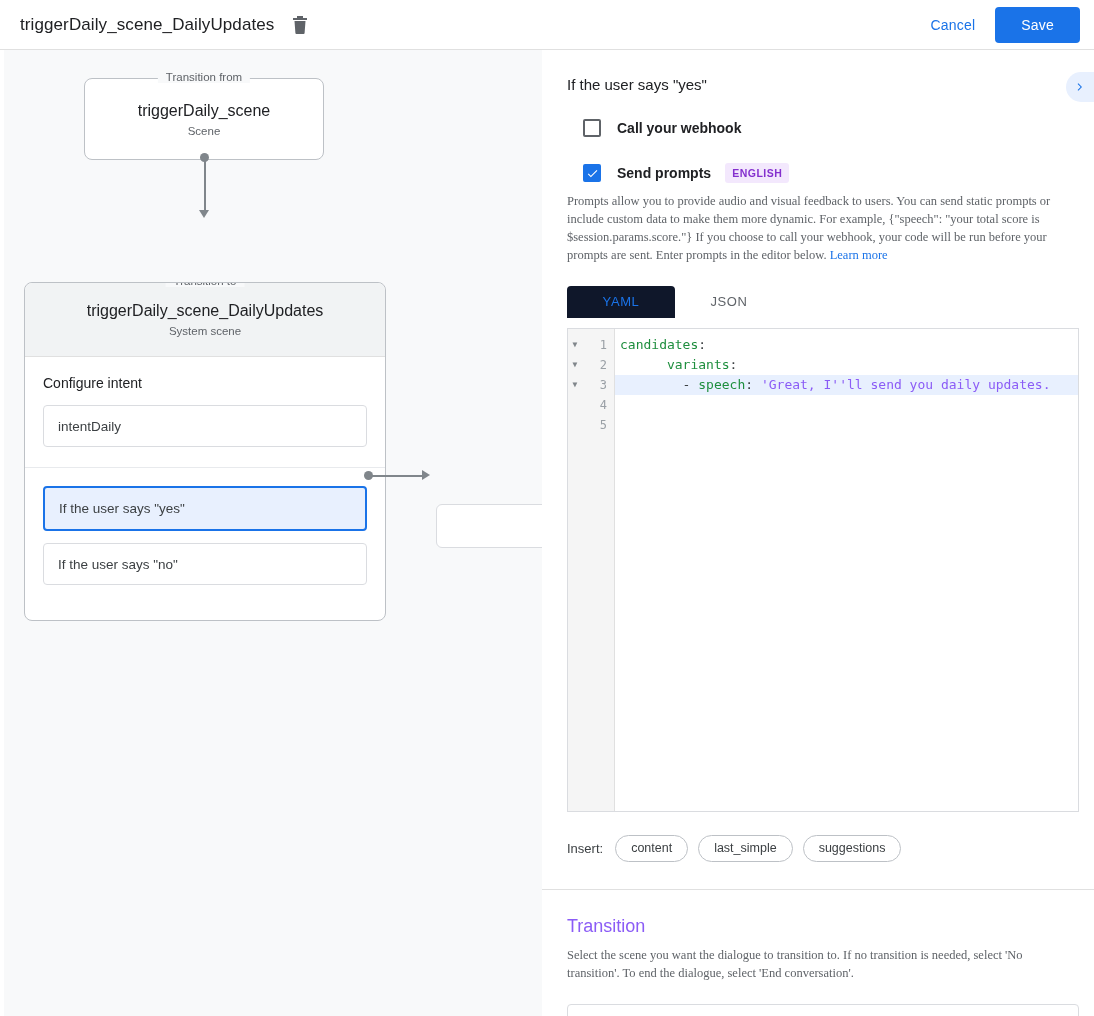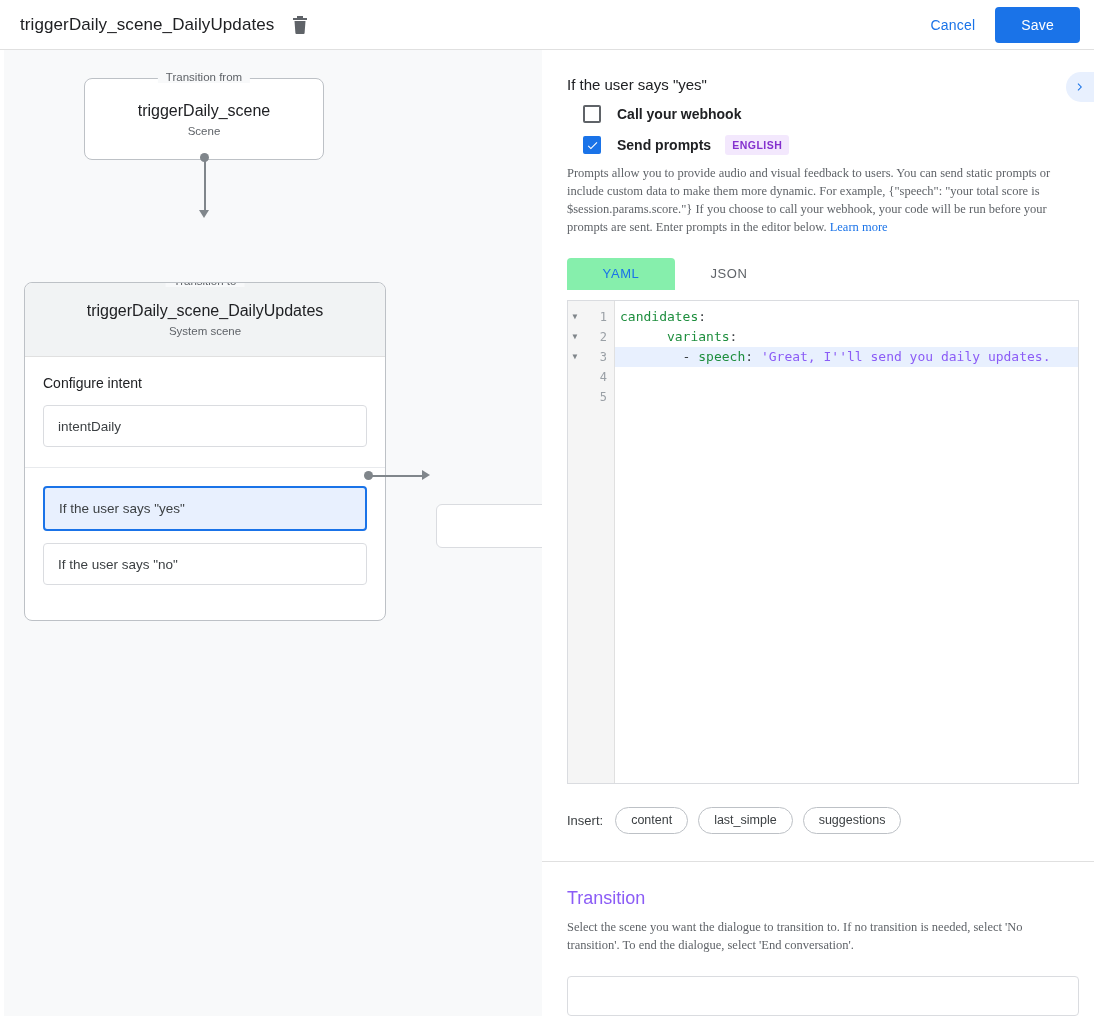--- a/index.html
+++ b/index.html
@@ -157,21 +157,21 @@
     position: absolute; right: 0; top: 22px;
     width: 28px; height: 30px;
     background: #e8f0fe;
     border-radius: 15px 0 0 15px;
     display: flex; align-items: center; justify-content: center;
     cursor: pointer;
   }
   .panel-inner { padding: 26px 25px 0 25px; }
   .panel-title { font-size: 15px; color: #202124; }
 
-  .checkrow { display: flex; align-items: center; margin-top: 12px; padding-left: 16px; }
+  .checkrow { display: flex; align-items: center; margin-top: 26px; padding-left: 16px; }
   .cbox {
     width: 18px; height: 18px;
     border: 2px solid #5f6368; border-radius: 2px;
     background: #fff; flex: none; cursor: pointer;
   }
   .cbox.checked {
     background: #1a73e8; border-color: #1a73e8;
     display: flex; align-items: center; justify-content: center;
   }
   .checklabel { margin-left: 16px; font-size: 14px; font-weight: 700; color: #202124; }
@@ -191,21 +191,21 @@
   .link { color: #1a73e8; text-decoration: none; cursor: pointer; }
 
   .tabs { display: flex; margin-top: 21px; }
   .tab {
     width: 108px; height: 32px;
     display: flex; align-items: center; justify-content: center;
     font-size: 13px; font-weight: 500; letter-spacing: .6px;
     color: #5f6368; cursor: pointer;
     border-radius: 4px 4px 0 0;
   }
-  .tab.active { background: #86efac; color: #1a73e8; }
+  .tab.active { background: #0f172a; color: #1a73e8; }
 
   .editor {
     margin-top: 10px;
     width: 512px; height: 484px;
     border: 1px solid #dadce0;
     display: flex;
     background: #fff;
     overflow: hidden;
     font-family: "DejaVu Sans Mono", monospace;
   }

